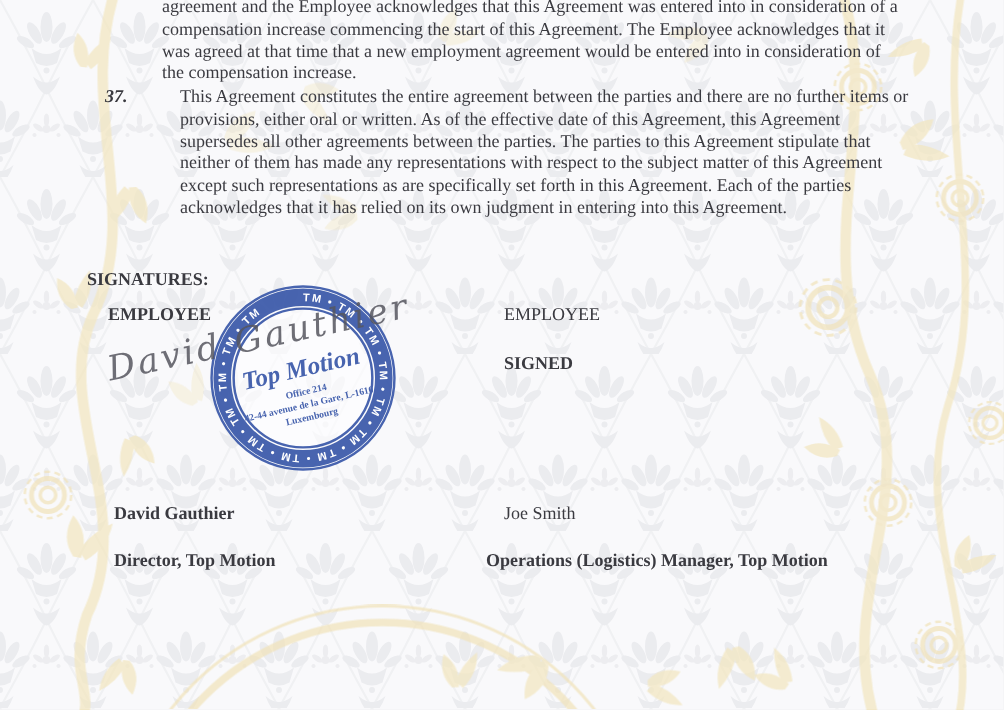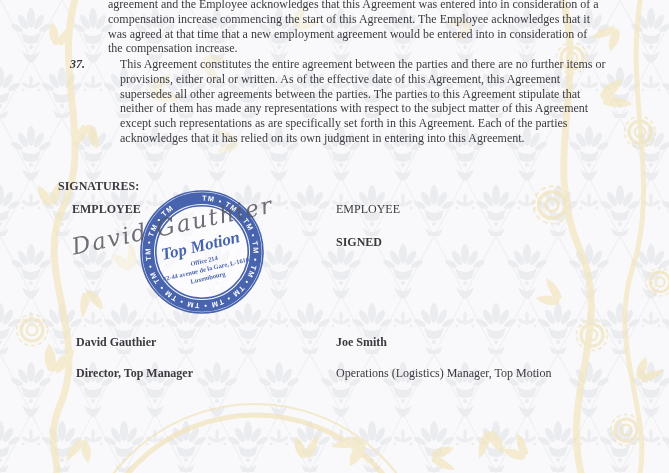--- a/index.html
+++ b/index.html
@@ -9,23 +9,23 @@
   .txt{position:absolute;z-index:2;color:#3a3a40;font-size:12px;line-height:14.8px;}
   .para{width:492px;text-align:left;}
   .clause-num{left:70px;top:57px;font-weight:700;font-style:italic;}
   .cont{left:108px;top:-3px;}
   .clause{left:120px;top:57px;}
   .sig-heading{left:58px;top:179px;font-weight:700;}
   .lbl-employer{left:72px;top:202px;font-weight:700;}
   .lbl-employee{left:336px;top:202px;font-weight:400;}
   .lbl-signed{left:336px;top:235px;font-weight:700;}
   .nm-employer{left:76px;top:335px;font-weight:700;}
-  .nm-employee{left:336px;top:335px;font-weight:700;}
+  .nm-employee{left:336px;top:335px;font-weight:400;}
   .ti-employer{left:76px;top:366px;font-weight:700;}
-  .ti-employee{left:336px;top:366px;font-weight:400;}
+  .ti-employee{left:324px;top:366px;font-weight:700;}
   .stamp{position:absolute;left:139px;top:189px;z-index:3;}
   .signature-script{
     position:absolute;left:72px;top:234px;width:230px;z-index:4;
     font-family:"DejaVu Serif",serif;font-style:italic;font-weight:400;
     font-size:23px;color:#55555e;letter-spacing:2px;opacity:.85;
     transform:rotate(-12deg);transform-origin:left center;white-space:nowrap;
   }
 </style>
 </head>
 <body>
@@ -145,16 +145,16 @@
         <text x="62" y="81.5" font-size="6.3" font-weight="bold">42-44 avenue de la Gare, L-1610</text>
         <text x="62" y="90" font-size="6.3" font-weight="bold">Luxembourg</text>
       </g>
     </g>
   </svg>
 
   <div class="signature-script">David Gauthier</div>
 
   <div class="txt nm-employer">David Gauthier</div>
   <div class="txt nm-employee">Joe Smith</div>
-  <div class="txt ti-employer">Director, Top Manager</div>
+  <div class="txt ti-employer">Director, Top Motion</div>
   <div class="txt ti-employee">Operations (Logistics) Manager, Top Motion</div>
 
 </div>
 
 </body></html>

